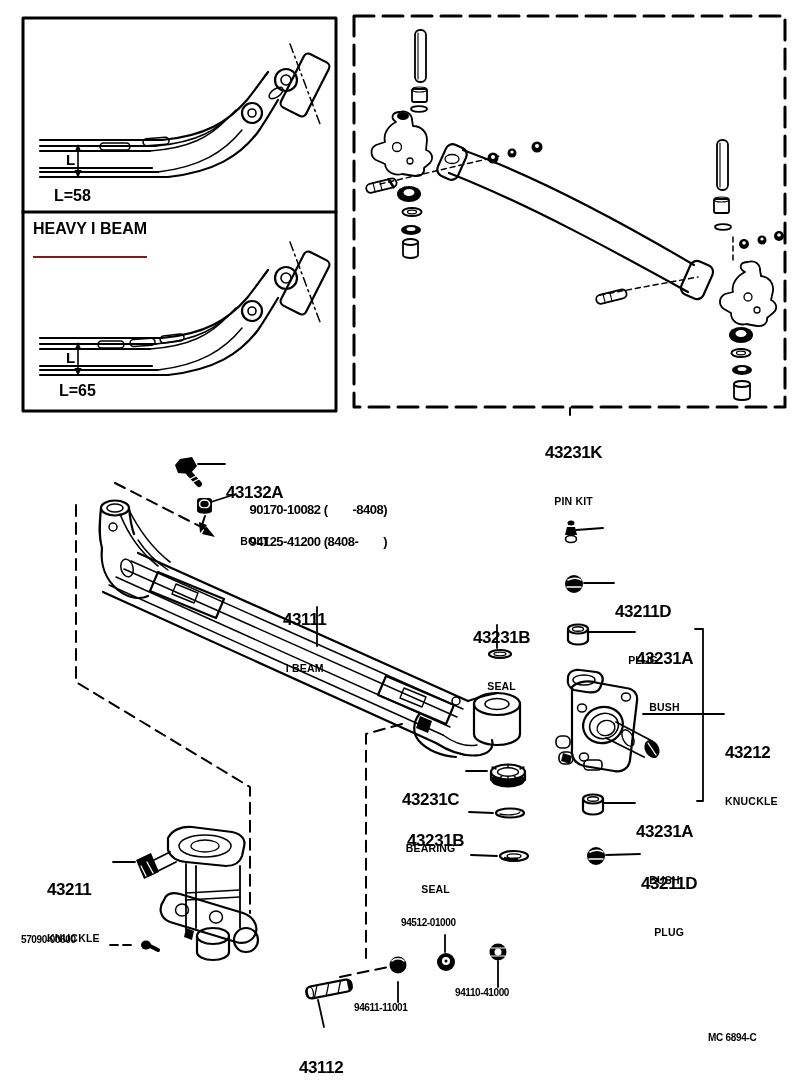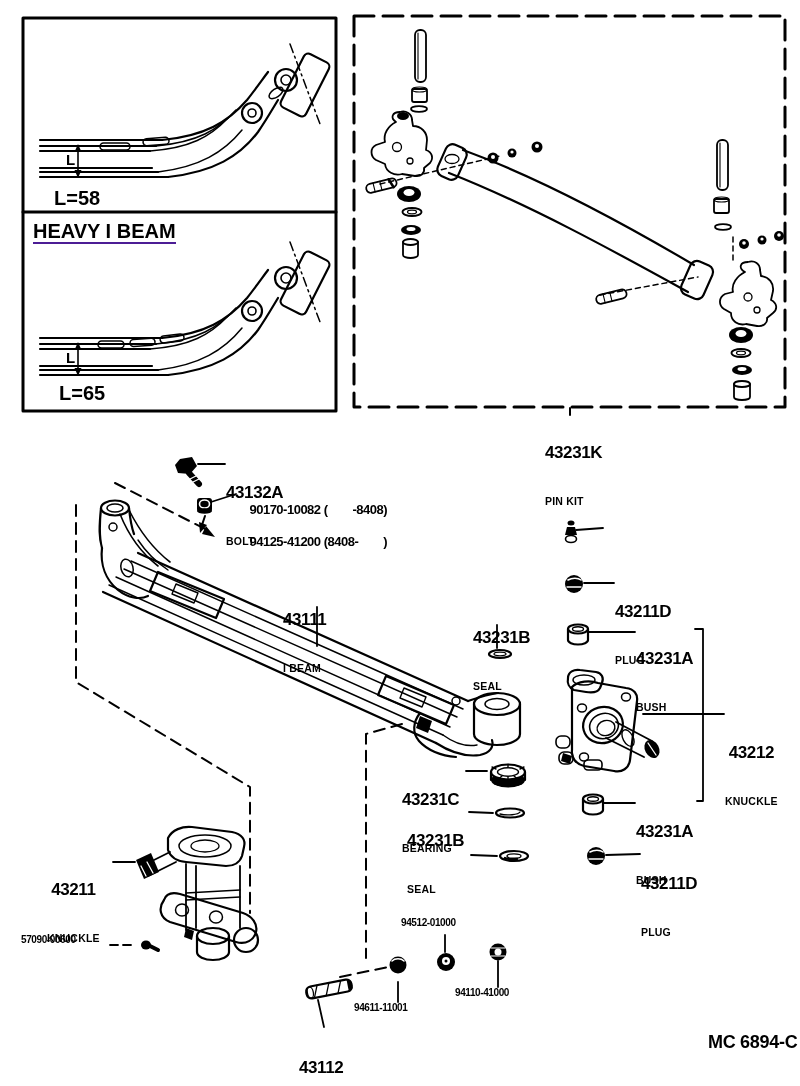--- a/index.html
+++ b/index.html
@@ -1,27 +1,27 @@
 <!DOCTYPE html>
 <html><head>
 <meta charset="utf-8">
 <style>
   html,body{margin:0;padding:0;background:#fff;}
   #page{position:relative;width:800px;height:1086px;background:#fff;overflow:hidden;
         font-family:"Liberation Sans",sans-serif;color:#000;}
   #art{position:absolute;left:0;top:0;}
   .lbl{position:absolute;font-weight:bold;line-height:1;white-space:pre;color:#000;}
-  .num{font-size:17px;letter-spacing:-0.4px;display:block;text-align:center;}
-  .sub{font-size:10.5px;letter-spacing:0.2px;display:block;margin-top:3px;}
+  .num{font-size:17px;letter-spacing:-0.4px;display:block;}
+  .sub{font-size:10.5px;letter-spacing:0.2px;display:block;margin-top:3px;text-align:center;}
   .pn15{font-size:10px;letter-spacing:-0.4px;}
   .pair{font-size:13px;letter-spacing:-0.5px;line-height:16px;}
-  .boxlbl{font-size:20px;letter-spacing:0;}
-  .underline{border-bottom:2px solid #4c1d95;padding-bottom:1px;}
+  .boxlbl{font-size:16px;letter-spacing:0;}
+  .underline{border-bottom:2px solid #7f1d1d;padding-bottom:19px;}
   .dim{font-size:15px;}
-  .footer{font-size:18px;letter-spacing:-0.3px;}
+  .footer{font-size:10px;letter-spacing:-0.3px;}
 </style>
 </head>
 <body>
 
 <div id="page">
 
 <svg id="art" width="800" height="1086" viewBox="0 0 800 1086" fill="none" stroke="#000" stroke-width="2.2" stroke-linecap="round" stroke-linejoin="round">
 
   <g>
     <rect x="23" y="18" width="313" height="393" stroke-width="3"></rect>

